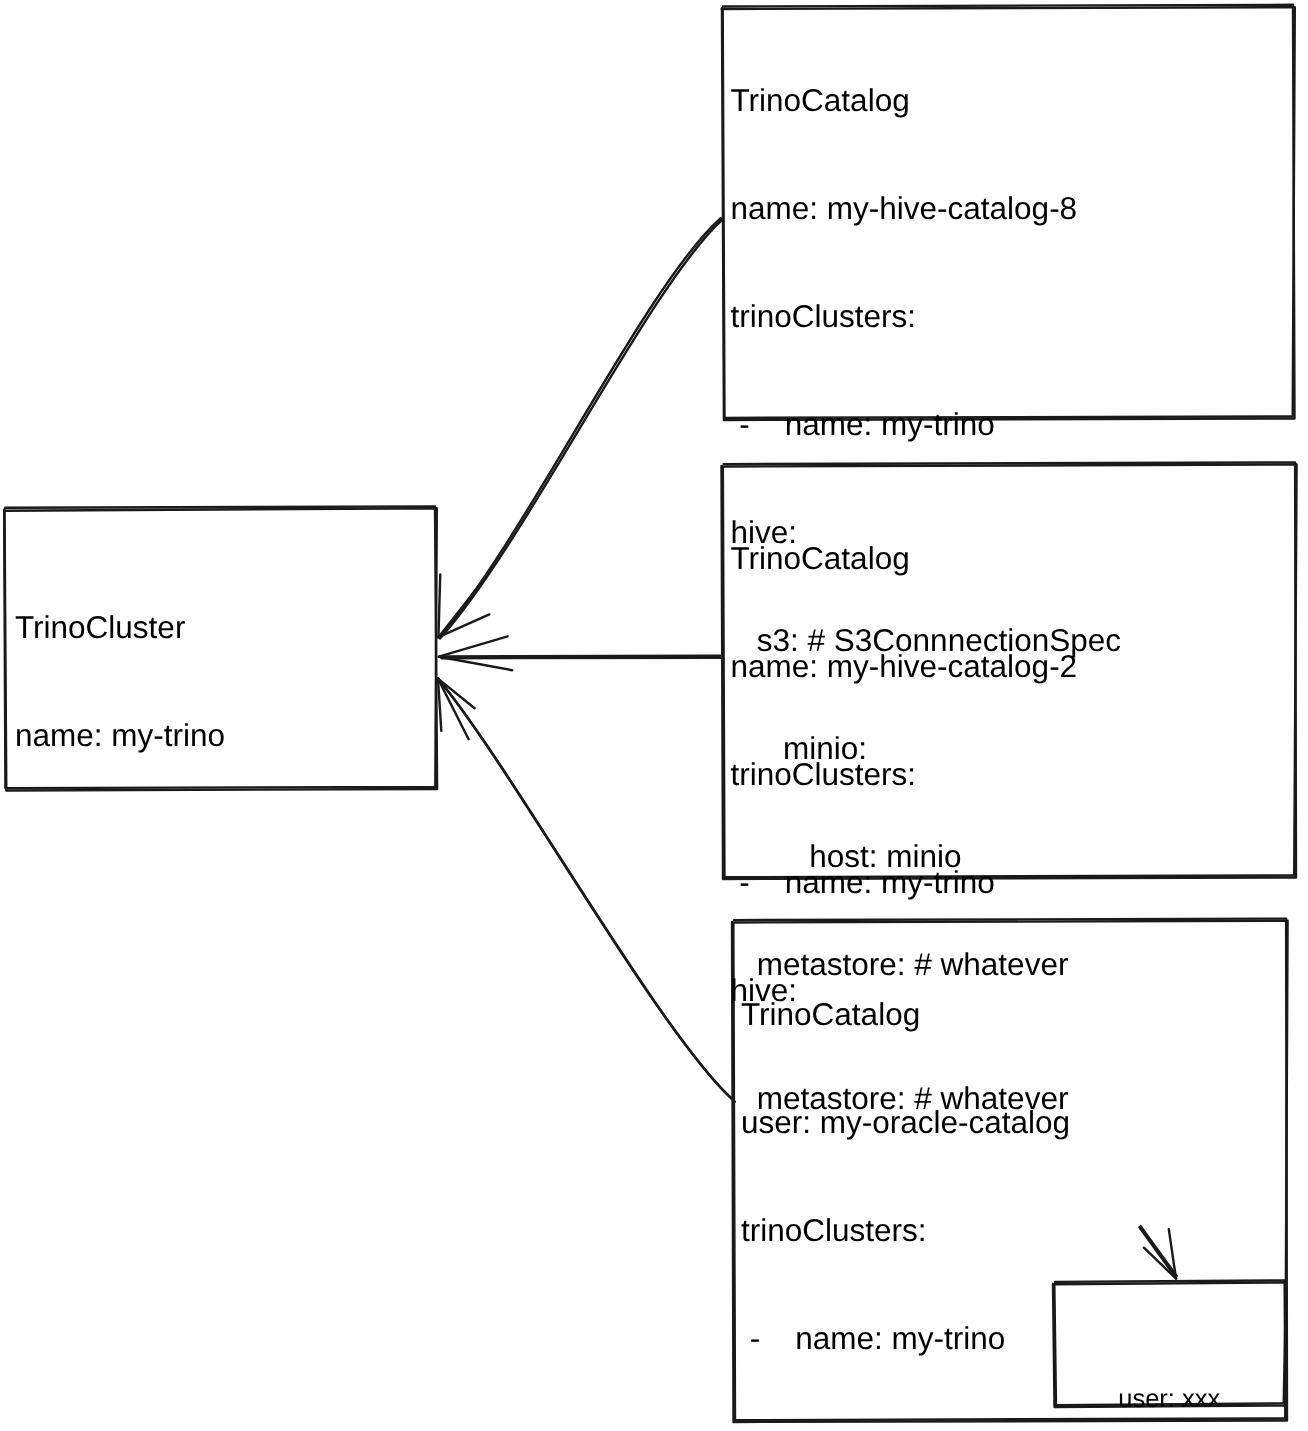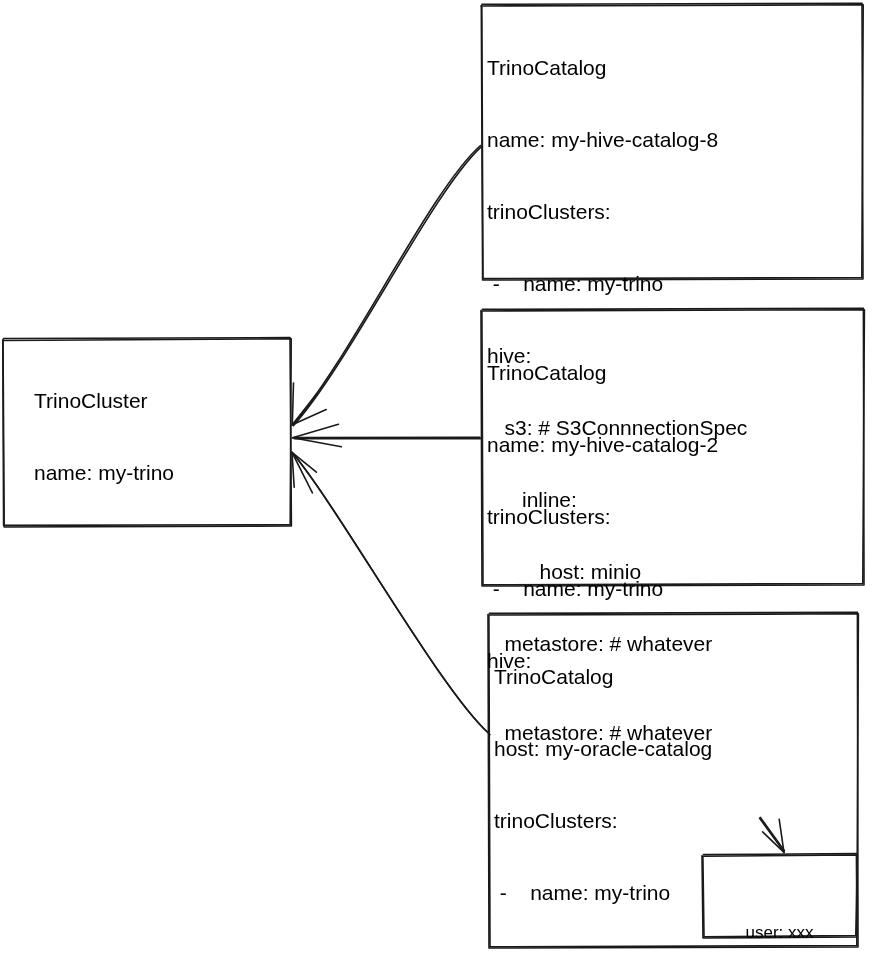--- a/index.html
+++ b/index.html
@@ -124,55 +124,55 @@
       </g>
       <g>
         <path d="M784,852.4 L762.6,831.8"></path>
         <path d="M784,852.4 L779.2,819.4"></path>
       </g>
 
     </g>
   </svg>
 
   <div class="node" style="left:2px; top:337px; width:290px; height:190px;">
-    <div class="node-text" style="left:8px; top:4px;margin-left:24px;">
+    <div class="node-text" style="left:8px; top:22px;">
       <div>TrinoCluster</div>
       <div>name: my-trino</div>
     </div>
   </div>
 
   <div class="node" style="left:481px; top:3px; width:382px; height:277px;">
     <div class="node-text" style="left:6px; top:5px;">
       <div>TrinoCatalog</div>
       <div>name: my-hive-catalog-8</div>
       <div>trinoClusters:</div>
       <div> -    name: my-trino</div>
       <div>hive:</div>
       <div>   s3: # S3ConnnectionSpec</div>
-      <div>      inline:</div>
+      <div>      minio:</div>
       <div>         host: minio</div>
       <div>   metastore: # whatever</div>
     </div>
   </div>
 
   <div class="node" style="left:481px; top:308px; width:383px; height:278px;">
     <div class="node-text" style="left:6px; top:5px;">
       <div>TrinoCatalog</div>
       <div>name: my-hive-catalog-2</div>
       <div>trinoClusters:</div>
       <div> -    name: my-trino</div>
       <div>hive:</div>
       <div>   metastore: # whatever</div>
     </div>
   </div>
 
   <div class="node" style="left:488px; top:612px; width:370px; height:336px;">
     <div class="node-text" style="left:6px; top:5px;">
       <div>TrinoCatalog</div>
-      <div>host: my-oracle-catalog</div>
+      <div>user: my-oracle-catalog</div>
       <div>trinoClusters:</div>
       <div> -    name: my-trino</div>
       <div>oracle:</div>
       
       
     </div>
   </div>
 
   <div class="node" style="left:702px; top:853px; width:155px; height:63px;">
     <div class="secret-text" style="left:0px; top:15px;">

